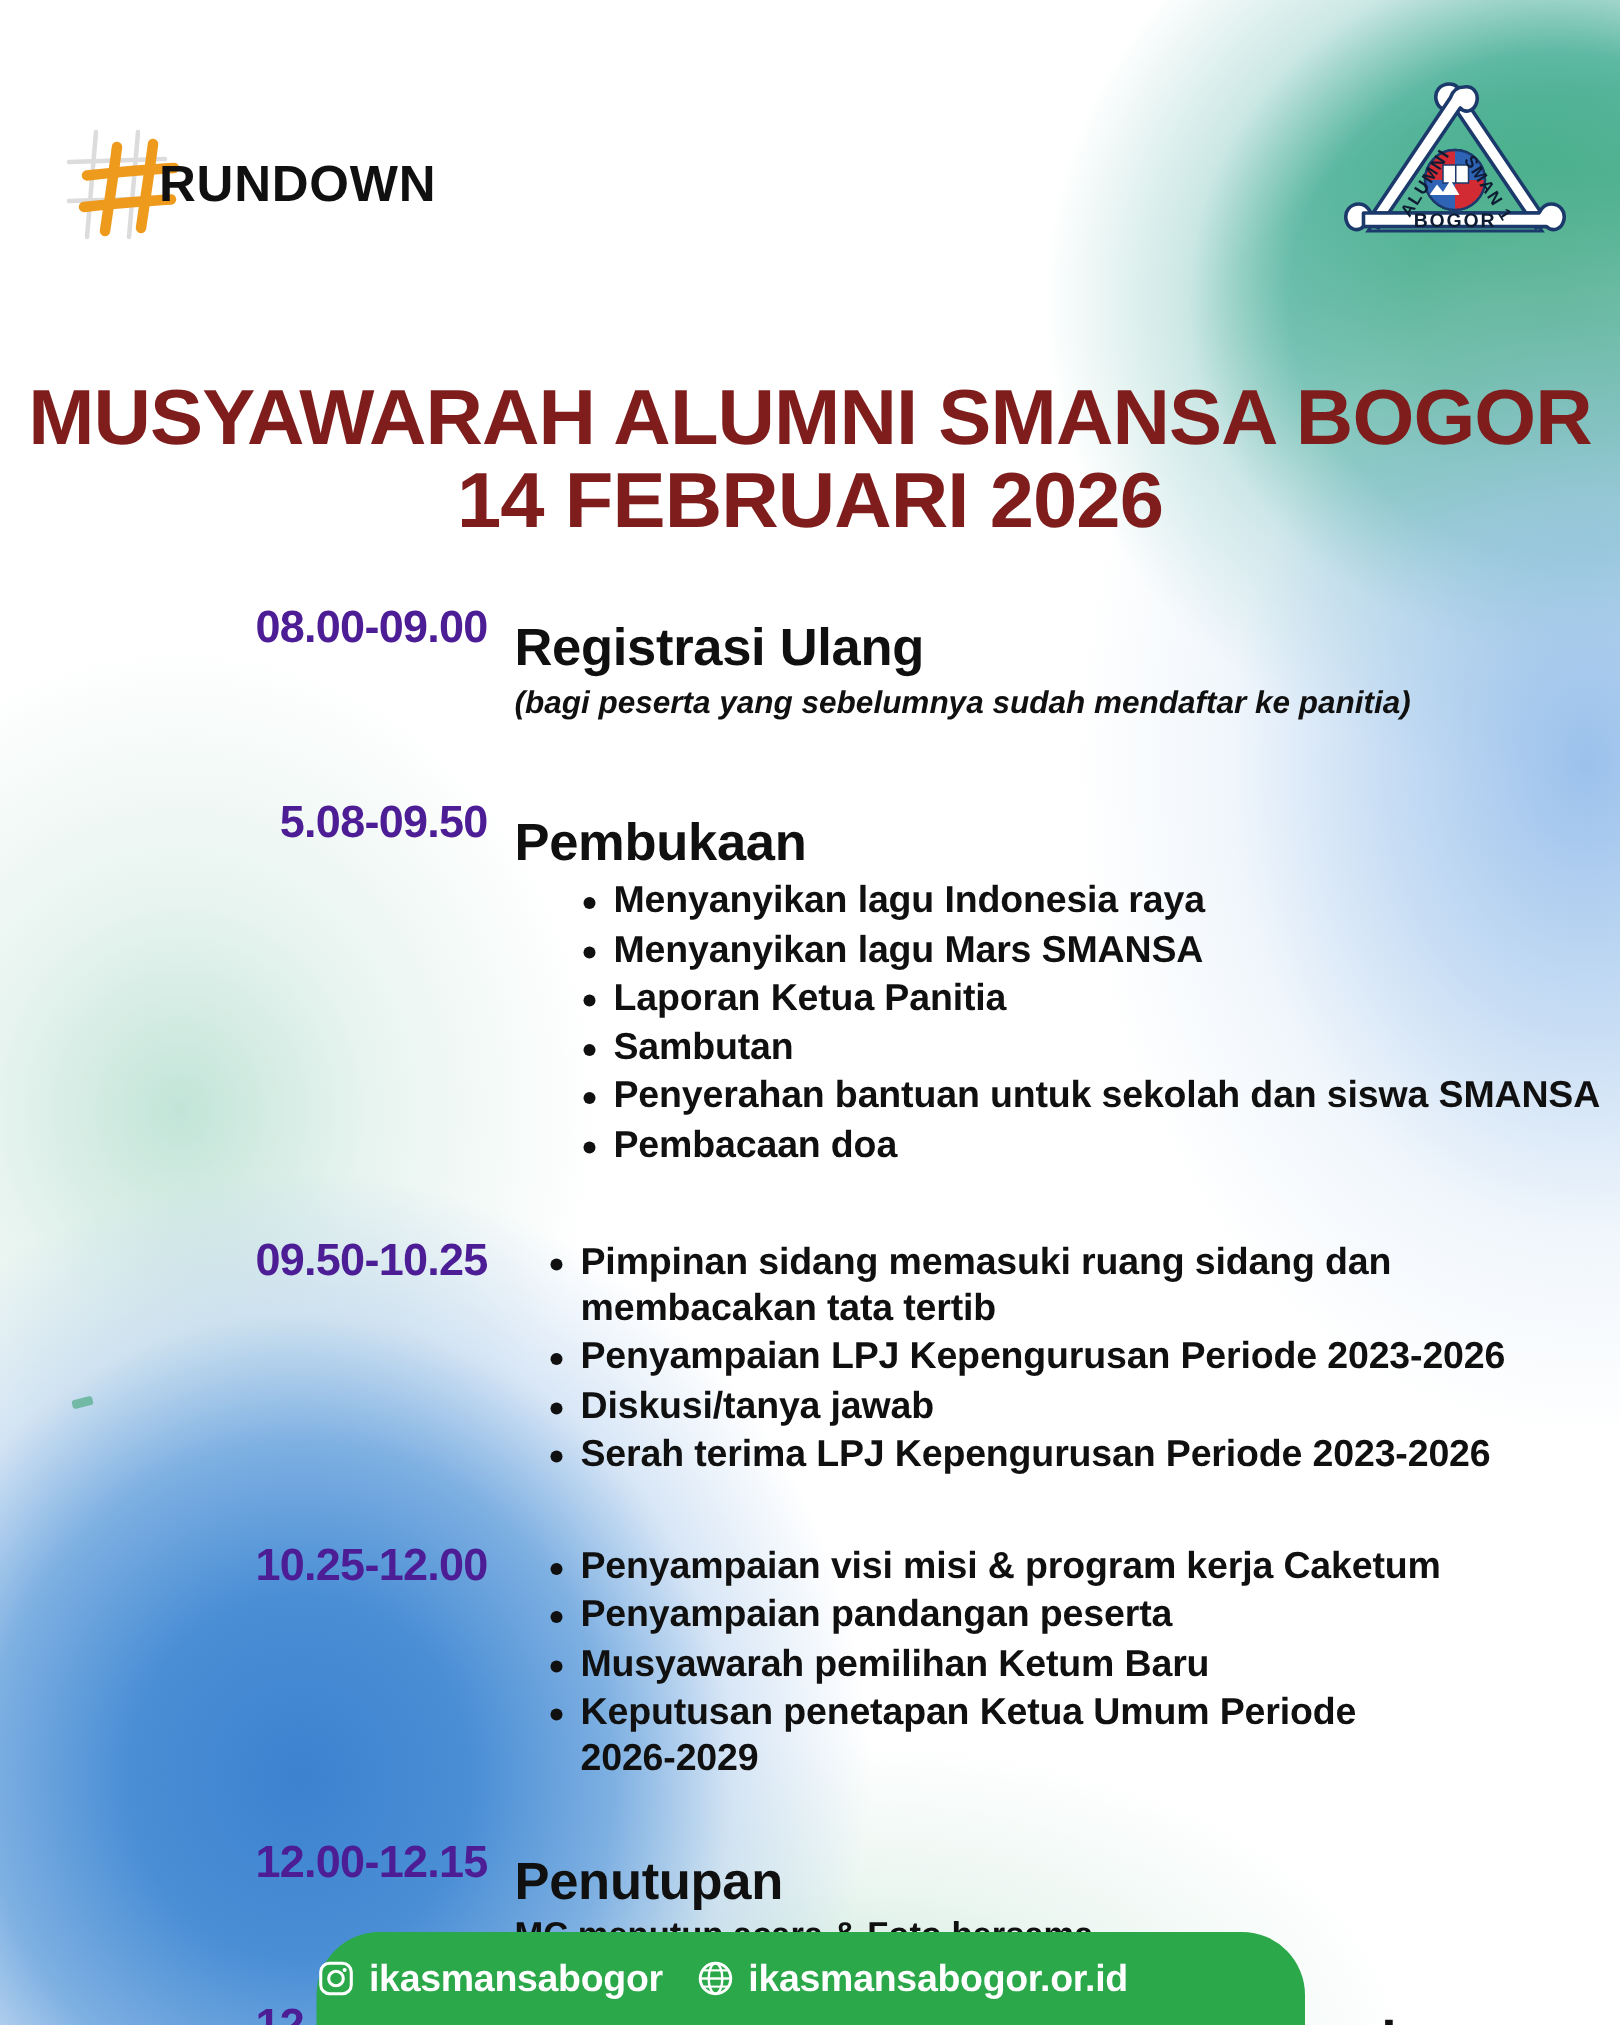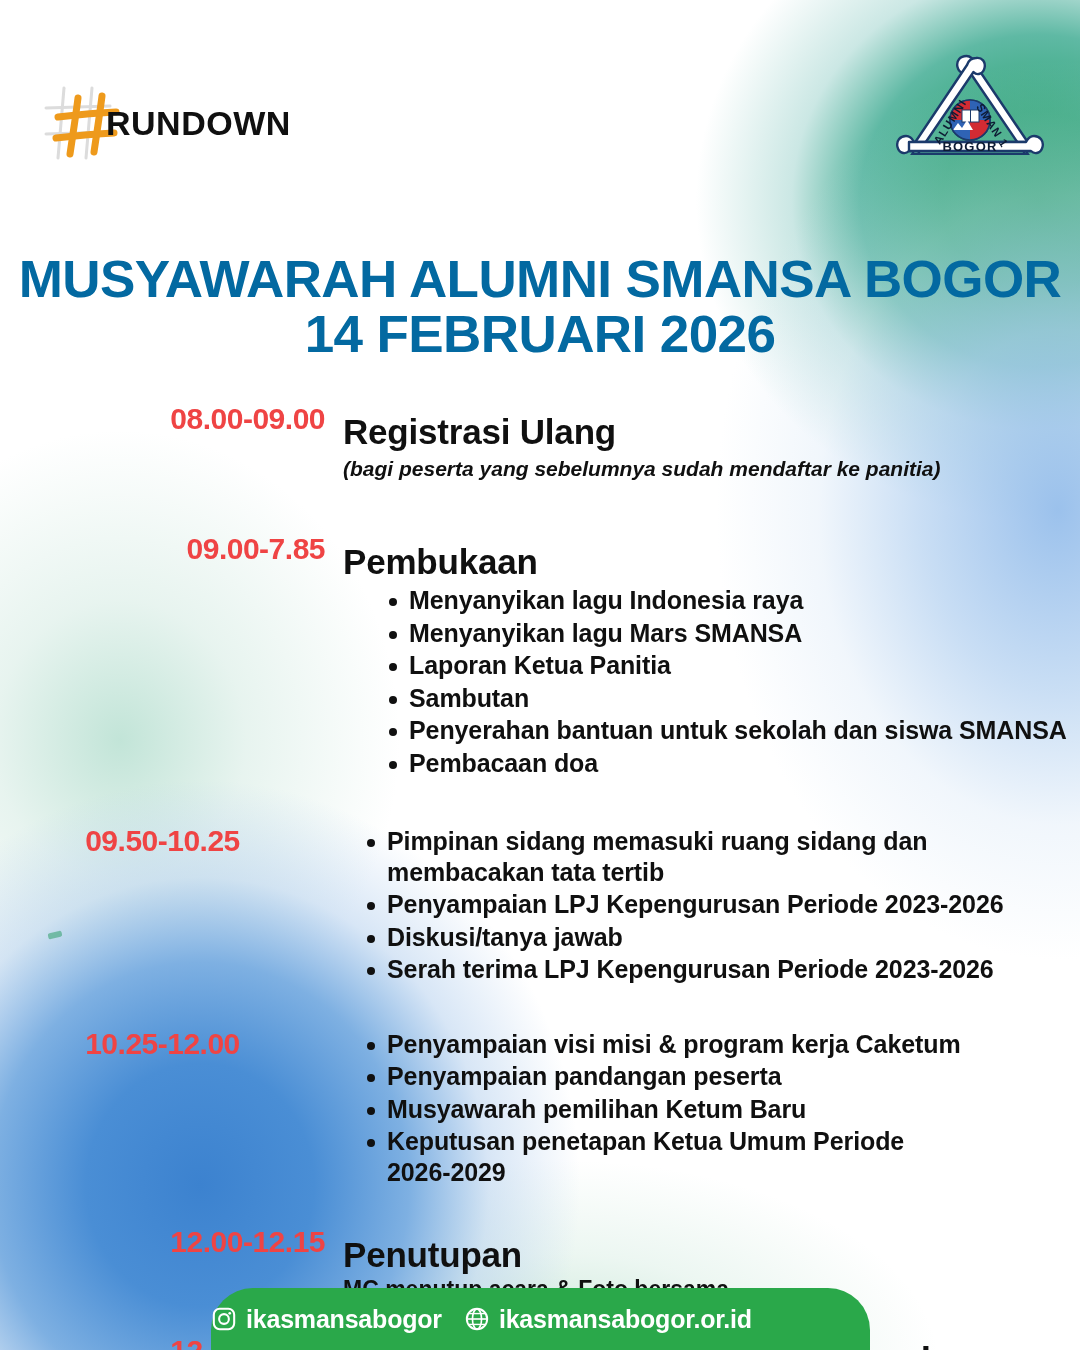--- a/index.html
+++ b/index.html
@@ -88,21 +88,21 @@
 
   .logo {
     position:absolute; right:30px; top:48px;
     width:160px; height:125px;
   }
 
   
   .title-block {
     position:absolute; left:0; top:252px; width:1080px;
     text-align:center;
-    color:#0369a1;
+    color:#7f1d1d;
   }
   .title-line {
     font-family:"Liberation Sans Narrow","Liberation Sans", sans-serif;
     font-size:52px; font-weight:700;
     letter-spacing:-0.6px;
     line-height:1.06;
     transform:scaleX(1.02);
   }
   .title-line.l1 { font-size:52px; }
   .title-line.l2 { font-size:52px; }
@@ -116,21 +116,21 @@
     display:flex;
     align-items:flex-start;
   }
   .time {
     width:325px;
     flex:0 0 325px;
     text-align:right;
     font-size:30px;
     font-weight:700;
     letter-spacing:-0.5px;
-    color:#ef4444;
+    color:#4c1d95;
     line-height:1.0;
   }
   .content {
     flex:1 1 auto;
     padding-left:18px;
     color:#101010;
   }
   .ev-title {
     font-size:35px;
     font-weight:600;
@@ -175,21 +175,21 @@
   }
 
   
   .row.r0 { margin-top:0px; }
   .row.r1 { margin-top:52px; }
   .row.r2 { margin-top:42px; }
   .row.r3 { margin-top:38px; }
   .row.r4 { margin-top:40px; }
   .row.r5 { margin-top:28px; }
 
-  .row.r2 .time, .row.r3 .time { padding-top:6px;text-align:center; }
+  .row.r2 .time, .row.r3 .time { padding-top:6px; }
   .row.r5 .time { padding-top:4px; }
   .row.r5 .ev-title { font-size:37px; }
 
   
   .footer {
     position:absolute;
     left:211px; bottom:0;
     width:659px; height:62px;
     background:#2aa84a;
     border-top-left-radius:42px;
@@ -316,21 +316,21 @@
 
     <div class="row r0">
       <div class="time">08.00-09.00</div>
       <div class="content">
         <div class="ev-title">Registrasi Ulang</div>
         <div class="ev-sub">(bagi peserta yang sebelumnya sudah mendaftar ke panitia)</div>
       </div>
     </div>
 
     <div class="row r1">
-      <div class="time">09.00-7.85</div>
+      <div class="time">5.08-09.50</div>
       <div class="content">
         <div class="ev-title">Pembukaan</div>
         <ul class="bullets indent">
           <li>Menyanyikan lagu Indonesia raya</li>
           <li>Menyanyikan lagu Mars SMANSA</li>
           <li>Laporan Ketua Panitia</li>
           <li>Sambutan</li>
           <li>Penyerahan bantuan untuk sekolah dan siswa SMANSA</li>
           <li>Pembacaan doa</li>
         </ul>

